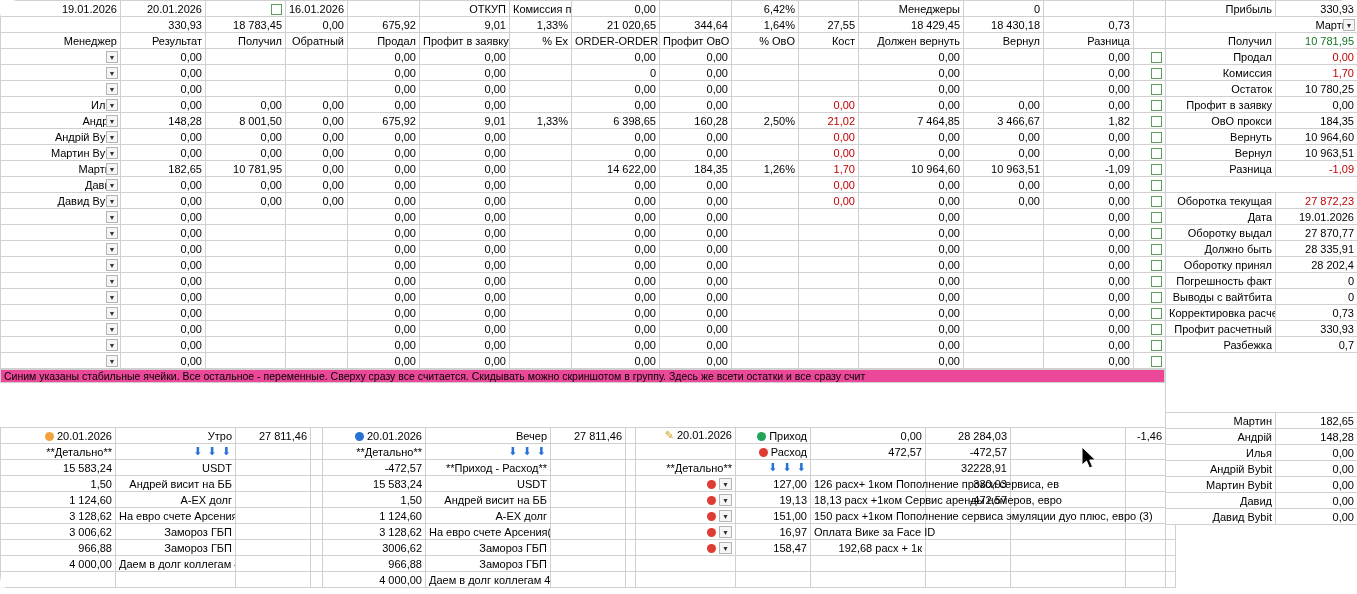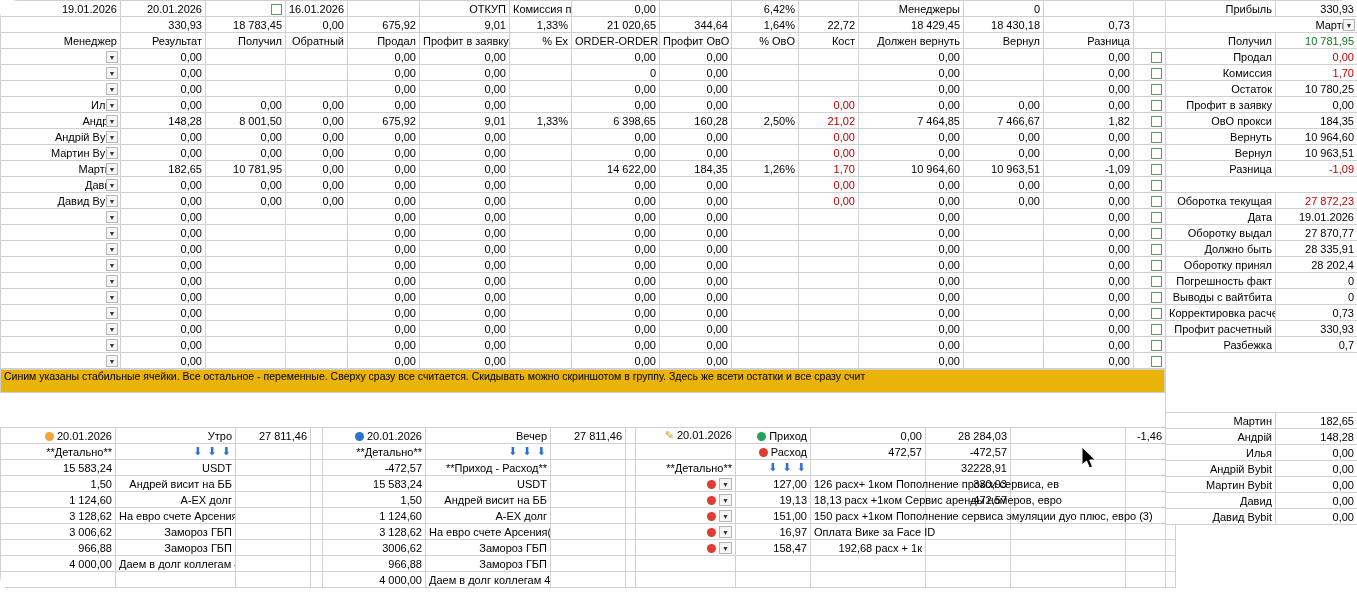--- a/index.html
+++ b/index.html
@@ -85,27 +85,27 @@
   .chk {
     display: inline-block;
     width: 11px; height: 11px;
     border: 1px solid #5a9e5e;
     background: #fff;
     vertical-align: middle;
   }
 
   .banner {
     border: 1px solid #d0d0d0;
-    height: 24px;
+    height: 14px;
     font-size: 10.5px;
     padding-left: 3px;
     line-height: 13px;
     overflow: hidden;
     white-space: nowrap;
-    background: #eab308;
+    background: #ec4899;
   }
   .dot {
     display: inline-block;
     width: 9px; height: 9px;
     border-radius: 50%;
     vertical-align: middle;
     margin-right: 3px;
   }
   .dot-orange { background: #f2a33c; }
   .dot-blue { background: #2a72d4; }
@@ -184,21 +184,21 @@
         <td></td>
         <td class="r">330,93</td>
         <td class="r grey-bg">18 783,45</td>
         <td class="r">0,00</td>
         <td class="r">675,92</td>
         <td class="r">9,01</td>
         <td class="r">1,33%</td>
         <td class="r">21 020,65</td>
         <td class="r">344,64</td>
         <td class="r">1,64%</td>
-        <td class="r">22,72</td>
+        <td class="r">27,55</td>
         <td class="r">18 429,45</td>
         <td class="r">18 430,18</td>
         <td class="r lgreen-bg">0,73</td>
         <td></td>
       </tr>
 
       <tr>
         <th class="l">Менеджер</th>
         <th class="c">Результат</th>
         <th class="c grey-bg">Получил</th>
@@ -292,21 +292,21 @@
             <td class="r grey-bg ">8 001,50</td>
             <td class="r ">0,00</td>
             <td class="r ">675,92</td>
             <td class="r ">9,01</td>
             <td class="r lgreen-bg ">1,33%</td>
             <td class="r ">6 398,65</td>
             <td class="r ">160,28</td>
             <td class="r green-bg ">2,50%</td>
             <td class="r red ">21,02</td>
             <td class="r ">7 464,85</td>
-            <td class="r ">7 466,67</td>
+            <td class="r ">3 466,67</td>
             <td class="r lgreen-bg ">1,82</td>
             <td class="c"><span class="chk"></span></td>
           </tr>
           <tr>
             <td class="l cell-dd "><span>Андрій Bybit</span><span class="dd-arrow">▼</span></td>
             <td class="r ">0,00</td>
             <td class="r grey-bg ">0,00</td>
             <td class="r ">0,00</td>
             <td class="r ">0,00</td>
             <td class="r ">0,00</td>

